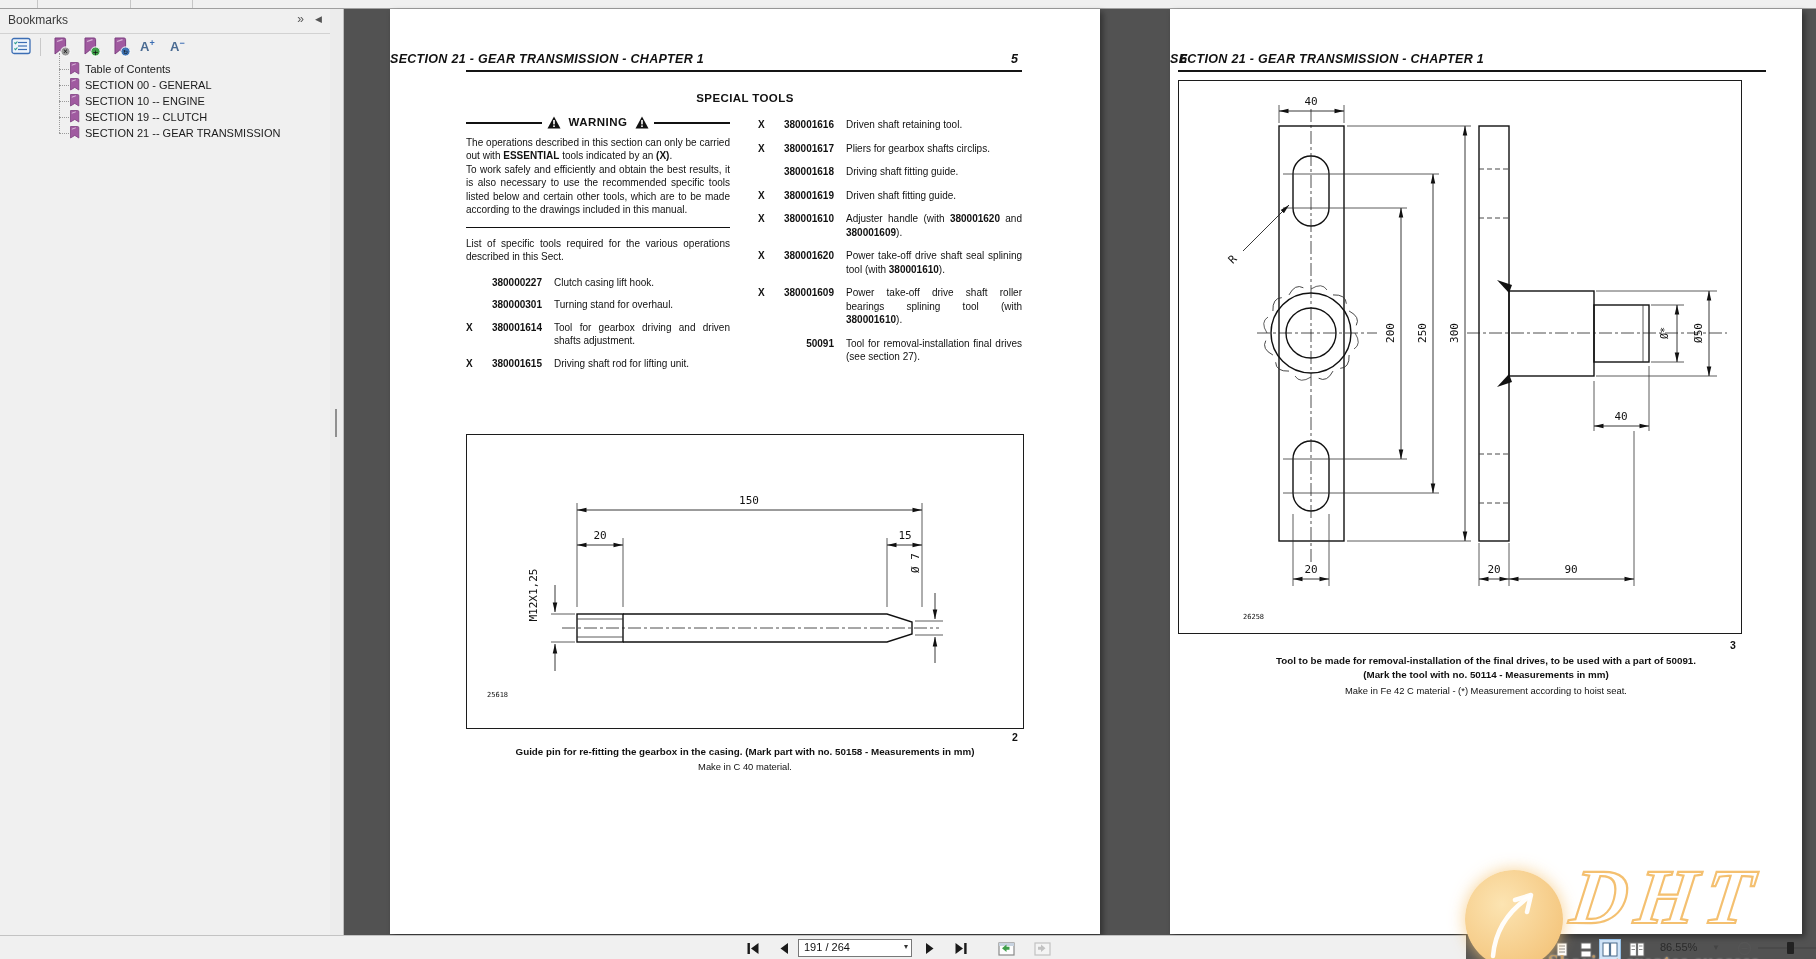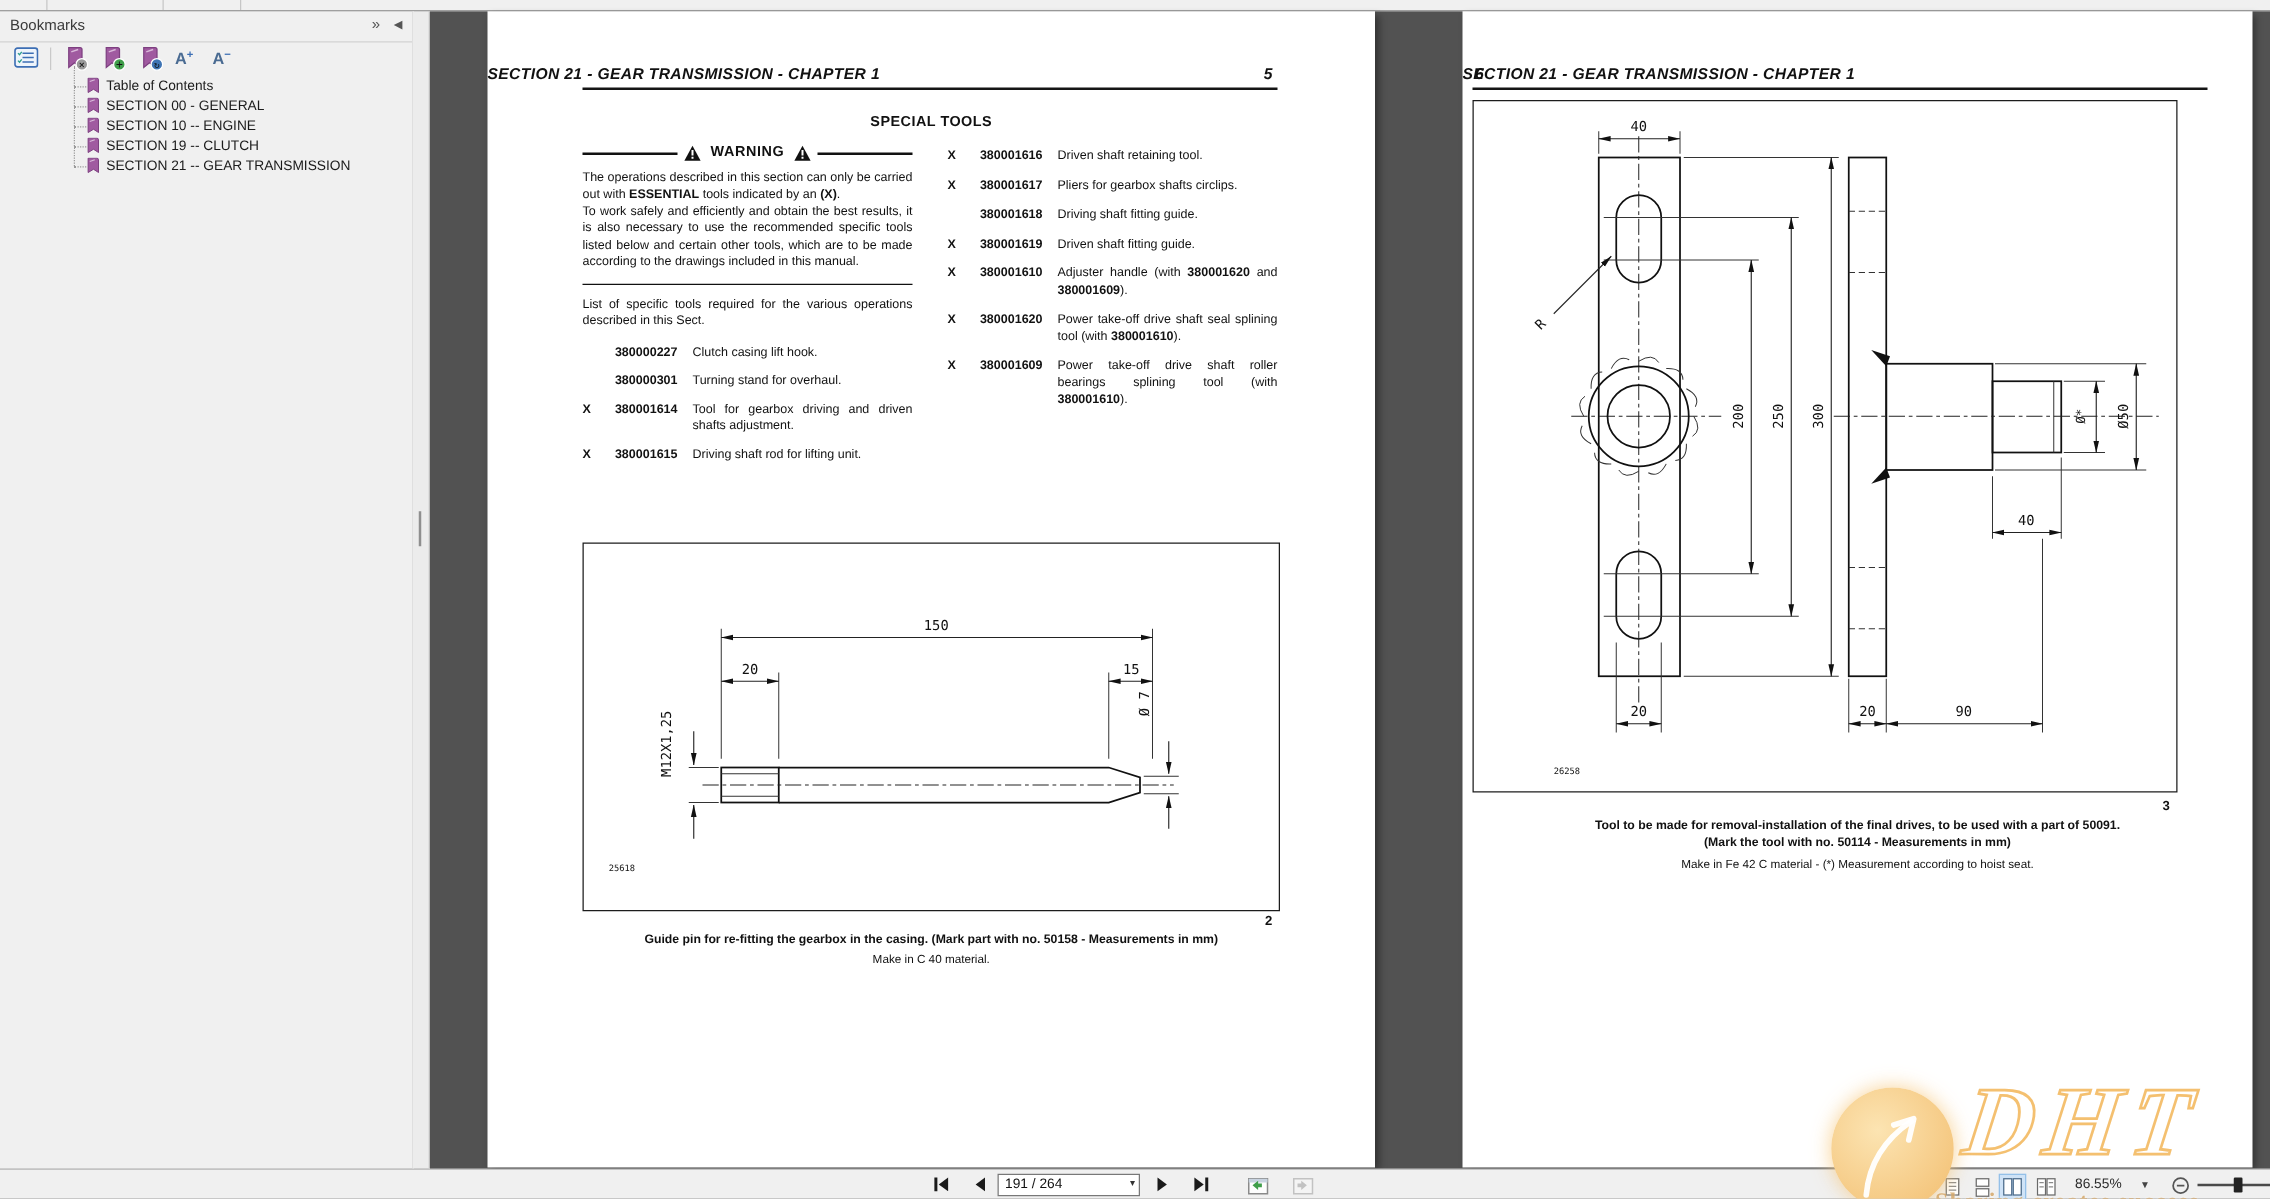--- a/index.html
+++ b/index.html
@@ -47,21 +47,21 @@
   .fig-num{position:absolute;font-size:10.5px;font-weight:bold;}
   .fig-cap{position:absolute;width:100%;text-align:center;font-size:9.8px;font-weight:bold;}
   .fig-sub{position:absolute;width:100%;text-align:center;font-size:9.4px;}
   svg text{font-family:"DejaVu Sans Mono",monospace;fill:#111;}
   .oline{stroke:#111;stroke-width:1.4;fill:none;}
   .thin{stroke:#333;stroke-width:.8;fill:none;}
   .dim{stroke:#222;stroke-width:.9;fill:none;}
   .cl{stroke:#222;stroke-width:.8;fill:none;stroke-dasharray:13 3 3 3;}
   .hid{stroke:#333;stroke-width:.9;fill:none;stroke-dasharray:5 3;}
   
-  #statusbar{position:absolute;left:0;top:935px;width:1816px;height:24px;background:#f0f0f0;border-top:1px solid #c3c3c3;z-index:5;}
+  #statusbar{position:absolute;left:0;top:935px;width:1466px;height:24px;background:#f0f0f0;border-top:1px solid #c3c3c3;z-index:5;}
   .nav-btn{position:absolute;top:5px;cursor:pointer;}
   #page-combo{position:absolute;left:798px;top:3px;width:112px;height:16px;background:#fff;border:1px solid #787878;font-size:11px;color:#111;cursor:pointer;}
   #page-combo .val{position:absolute;left:5px;top:1px;}
   #page-combo .caret{position:absolute;right:3px;top:2px;font-size:8px;color:#333;}
   .view-icon{position:absolute;top:4px;cursor:pointer;}
   .layout-btn{position:absolute;top:3px;width:20px;height:19px;display:flex;align-items:center;justify-content:center;cursor:pointer;border:1px solid transparent;}
   .layout-btn.active{background:#cfe3f7;border:1px solid #94c0e8;}
   #zoom-pct{position:absolute;left:1660px;top:5px;font-size:11px;color:#2b2b2b;cursor:pointer;}
   #zoom-caret{position:absolute;left:1712px;top:7px;font-size:8px;color:#444;cursor:pointer;}
   #zoom-out{position:absolute;left:1737px;top:5px;cursor:pointer;}
@@ -280,20 +280,25 @@
           <span class="tc">380001620</span>
           <span class="td"><span>Power take-off drive shaft seal splining tool (with </span><b>380001610</b><span>).</span></span>
         </div>
 
         <div class="tool-row" style="margin-bottom:10px">
           <span class="tx">X</span>
           <span class="tc">380001609</span>
           <span class="td"><span>Power take-off drive shaft roller bearings splining tool (with </span><b>380001610</b><span>).</span></span>
         </div>
 
+        <div class="tool-row" style="margin-bottom:10px">
+          <span class="tx"></span>
+          <span class="tc">50091</span>
+          <span class="td">Tool for removal-installation final drives (see section 27).</span>
+        </div>
       </div>
   </div>
 
   <div class="fig-box" style="left:76px;top:425px;width:556px;height:293px">
     <svg width="556" height="293" viewBox="0 0 556 293">
       <defs>
         <marker id="ar2" viewBox="0 0 10 6" refX="9.6" refY="3" markerWidth="11" markerHeight="7" orient="auto-start-reverse">
           <path d="M10,3 L0,.7 L0,5.3 z" fill="#111"></path>
         </marker>
       </defs>

